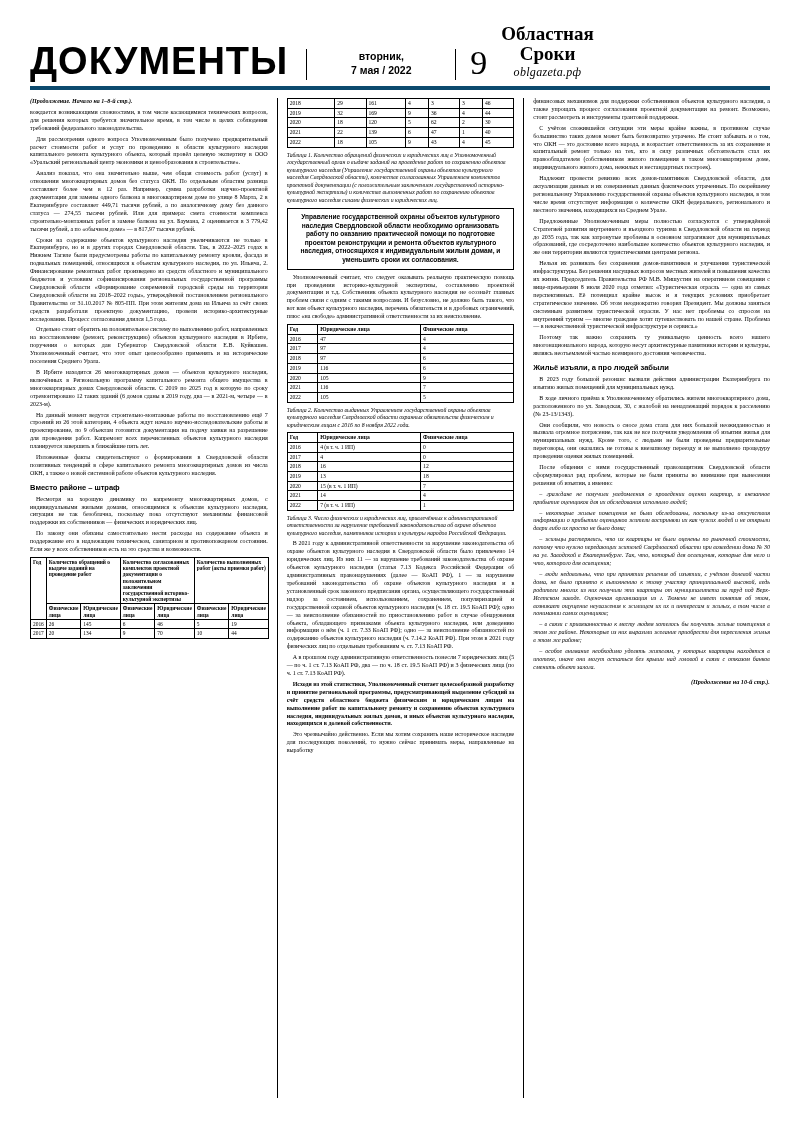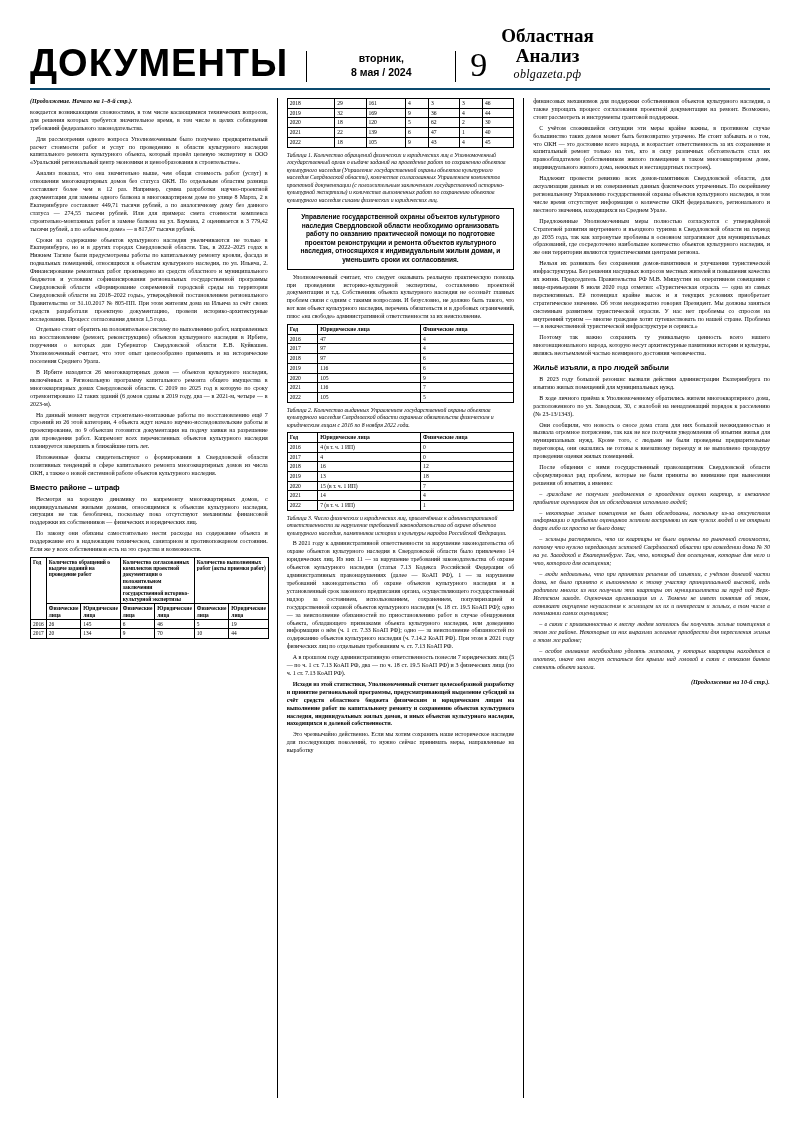--- a/index.html
+++ b/index.html
@@ -15,21 +15,21 @@
   .page {
     position: relative;
     width: 800px;
     height: 1125px;
     padding: 28px 30px 10px 30px;
   }
   
   .masthead {
     display: flex;
     align-items: flex-end;
-    border-bottom: 2px solid #0c4a6e;
+    border-bottom: 4px solid #0c4a6e;
     padding-bottom: 6px;
     height: 62px;
   }
   .mast-title {
     font-family: "Liberation Sans", sans-serif;
     font-weight: bold;
     font-size: 38px;
     letter-spacing: 1px;
     line-height: 1;
     flex: 0 0 auto;
@@ -148,26 +148,26 @@
 </style>
 </head>
 <body>
 
 <div class="page">
 
   <div class="masthead">
     <div class="mast-title">ДОКУМЕНТЫ</div>
     <div class="mast-date">
       <div>вторник,</div>
-      <div>8 мая / 2024</div>
+      <div>7 мая / 2022</div>
     </div>
     <div class="mast-page">9</div>
     <div class="mast-brand">
       <div class="b1">Областная</div>
-      <div class="b1">Анализ</div>
+      <div class="b1">Сроки</div>
       <div class="b2">oblgazeta.рф</div>
     </div>
   </div>
 
   <div class="cols">
 
     <div class="col">
       <p class="b i noind">(Продолжение. Начало на 1–8-й стр.).</p>
       <p class="noind">вождается возникающими сложностями, в том числе касающимися технических вопросов, для решения которых требуется значительное время, в том числе в целях соблюдения требований федерального законодательства.</p>
       <p>Для рассмотрения одного вопроса Уполномоченным было получено предварительный расчет стоимости работ и услуг по проведению в области культурного наследия капитального ремонта культурного объекта, который провёл целевую экспертизу в ООО «Уральский региональный центр экономики и ценообразования в строительстве».</p>

